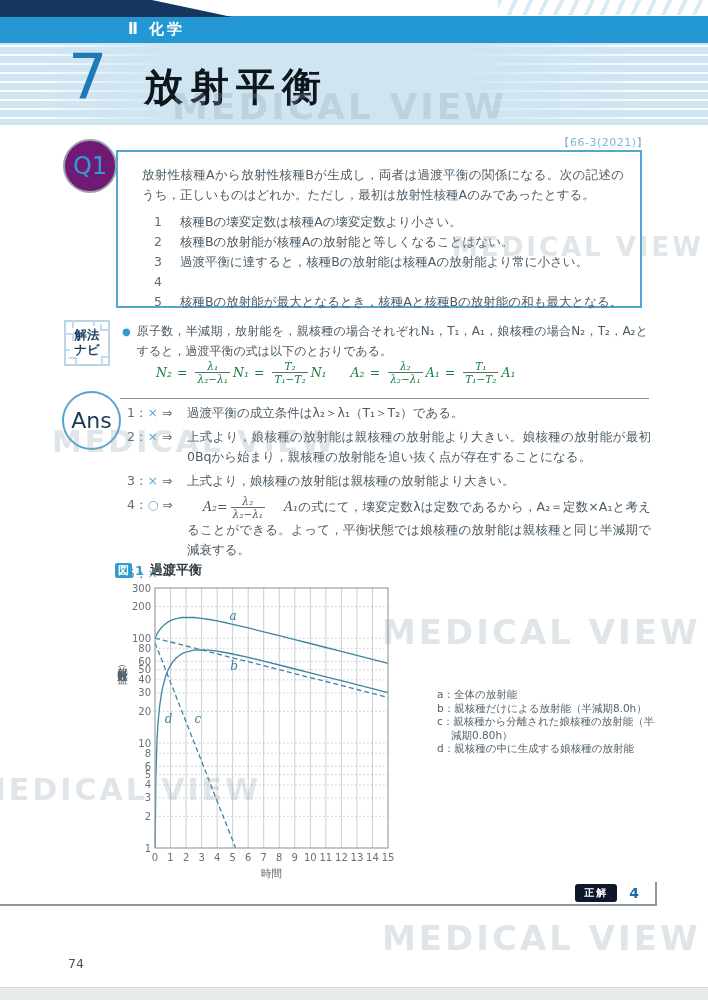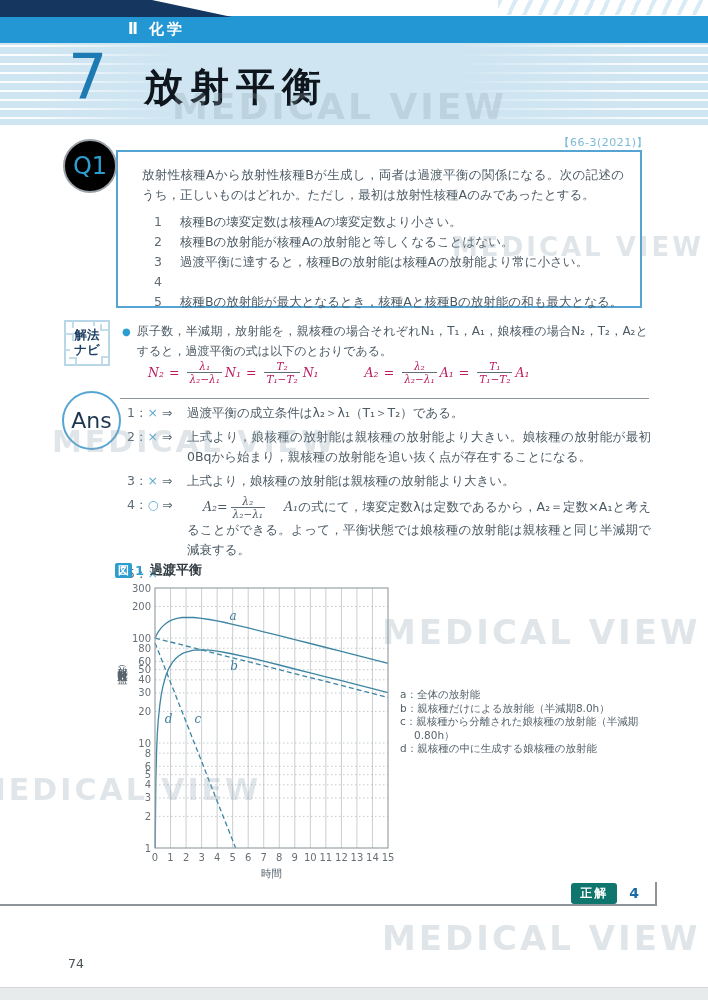--- a/index.html
+++ b/index.html
@@ -24,34 +24,34 @@
     -webkit-mask-image:linear-gradient(to left,#000 25%,transparent);mask-image:linear-gradient(to left,#000 25%,transparent);}
   .hdr-number{position:absolute;left:68px;top:46px;font-size:62px;line-height:62px;color:#1e7ab3;}
   .hdr-title{position:absolute;left:144px;top:60px;font-size:39px;font-weight:bold;color:#10161d;letter-spacing:7px;}
   
   .wm{position:absolute;font-weight:bold;letter-spacing:3px;color:rgba(140,160,172,0.28);white-space:nowrap;z-index:5;pointer-events:none;}
   
   .exam-tag{position:absolute;top:135px;right:60px;font-size:11px;color:#7cb9d6;letter-spacing:.5px;}
   .q-box{position:absolute;left:116px;top:150px;width:526px;height:158px;border:2px solid #55a5d4;box-sizing:border-box;
     padding:9px 12px 0 20px;}
   .q-circle{position:absolute;left:63px;top:139px;width:50px;height:50px;border:2.5px solid #9aa1a7;border-radius:50%;
-    background:#000000;display:flex;align-items:center;justify-content:center;font-size:24px;color:#2d9ccf;z-index:2;}
+    background:#701a75;display:flex;align-items:center;justify-content:center;font-size:24px;color:#2d9ccf;z-index:2;}
   .q-stem{font-size:12.5px;line-height:20px;margin:4px;text-align:justify;}
   .q-choices{margin-top:7px;}
   .q-choice{display:flex;font-size:12.5px;line-height:20px;}
   .q-choice .c-num{flex:none;width:14px;margin-left:16px;margin-right:12px;color:#5f6c75;}
   
   .navi-icon{position:absolute;left:64px;top:320px;width:46px;height:46px;}
   .navi-icon svg{position:absolute;left:0;top:0;}
   .navi-label{position:absolute;left:0;top:7px;width:46px;text-align:center;font-size:12.5px;font-weight:bold;
     color:#1c3e63;line-height:15px;}
   .navi-row{position:absolute;left:122px;top:322px;width:526px;display:flex;font-size:12px;line-height:19.5px;}
   .navi-bullet{flex:none;color:#2d9ccf;margin-right:6px;font-size:10px;line-height:19.5px;}
   .navi-text{margin:0;text-align:justify;}
-  .formula-row{position:absolute;left:148px;top:360px;display:flex;gap:46px;color:#be185d;}
+  .formula-row{position:absolute;left:156px;top:360px;display:flex;gap:24px;color:#15803d;}
   .formula{display:flex;align-items:center;font-family:"DejaVu Serif","Liberation Serif",serif;
     font-style:italic;font-size:12.5px;}
   .formula .eq{margin:0 5px;font-style:normal;}
   .frac{display:inline-block;vertical-align:middle;text-align:center;font-family:"DejaVu Serif","Liberation Serif",serif;
     font-style:italic;font-size:10.5px;line-height:1.15;margin:0 3px;}
   .frac .fnum{display:block;border-bottom:1px solid #5f6c75;padding:0 2px;}
   .frac .fden{display:block;padding:0 2px;}
   
   .ans-rule{position:absolute;left:120px;top:398px;width:529px;border-top:1.5px solid #8d949a;}
   .ans-circle{position:absolute;left:62px;top:391px;width:55px;height:55px;border:2.5px solid #55a5d4;border-radius:50%;
@@ -64,26 +64,26 @@
   .ai-var{font-family:"DejaVu Serif","Liberation Serif",serif;font-style:italic;margin-left:16px;}
   .fig-ref{color:#2b8cc0;font-weight:bold;}
   
   .fig-title{position:absolute;left:115px;top:561px;display:flex;align-items:center;font-size:13px;}
   .fig-badge{background:#2d9ccf;color:#fff;font-size:11px;font-weight:bold;padding:1px 3px;border-radius:2px;line-height:13px;}
   .fig-badge-num{color:#2d9ccf;font-weight:bold;margin-left:3px;}
   .fig-name{margin-left:6px;font-weight:bold;color:#2f3a40;}
   .chart-wrap{position:absolute;left:110px;top:578px;width:570px;height:310px;}
   .y-axis-label{position:absolute;left:116px;top:658px;writing-mode:vertical-rl;font-size:10.5px;color:#55626b;letter-spacing:1px;}
   .legend{position:absolute;left:400px;top:688px;width:258px;font-size:10.5px;line-height:13.5px;color:#55626b;}
-  .legend div{padding-left:14px;text-indent:-14px;}
+  .legend div{padding-left:14px;text-indent:-14px;margin-left:37px;}
   
   .correct-row{position:absolute;left:0;top:882px;width:657px;height:24px;box-sizing:border-box;
     border-bottom:2px solid #8d949a;border-right:2px solid #8d949a;
     display:flex;justify-content:flex-end;align-items:center;padding-right:8px;}
-  .correct-badge{background:#0f766e;color:#fff;font-size:12px;font-weight:bold;padding:2px 9px;border-radius:3px;letter-spacing:2px;}
+  .correct-badge{background:#0f172a;color:#fff;font-size:10px;font-weight:bold;padding:2px 9px;border-radius:3px;letter-spacing:2px;}
   .correct-value{color:#1a6ca9;font-size:14px;font-weight:bold;margin:0 8px 0 12px;}
   
   .page-num{position:absolute;left:68px;top:956px;font-size:12.5px;color:#4b5258;}
   .bottom-edge{position:absolute;left:0;top:987px;width:708px;height:13px;background:#e8ebeb;border-top:1px solid #d4d8d9;}
 </style>
 </head>
 <body>
 
 <div>
   <div class="hdr-tr-stripes"></div>

